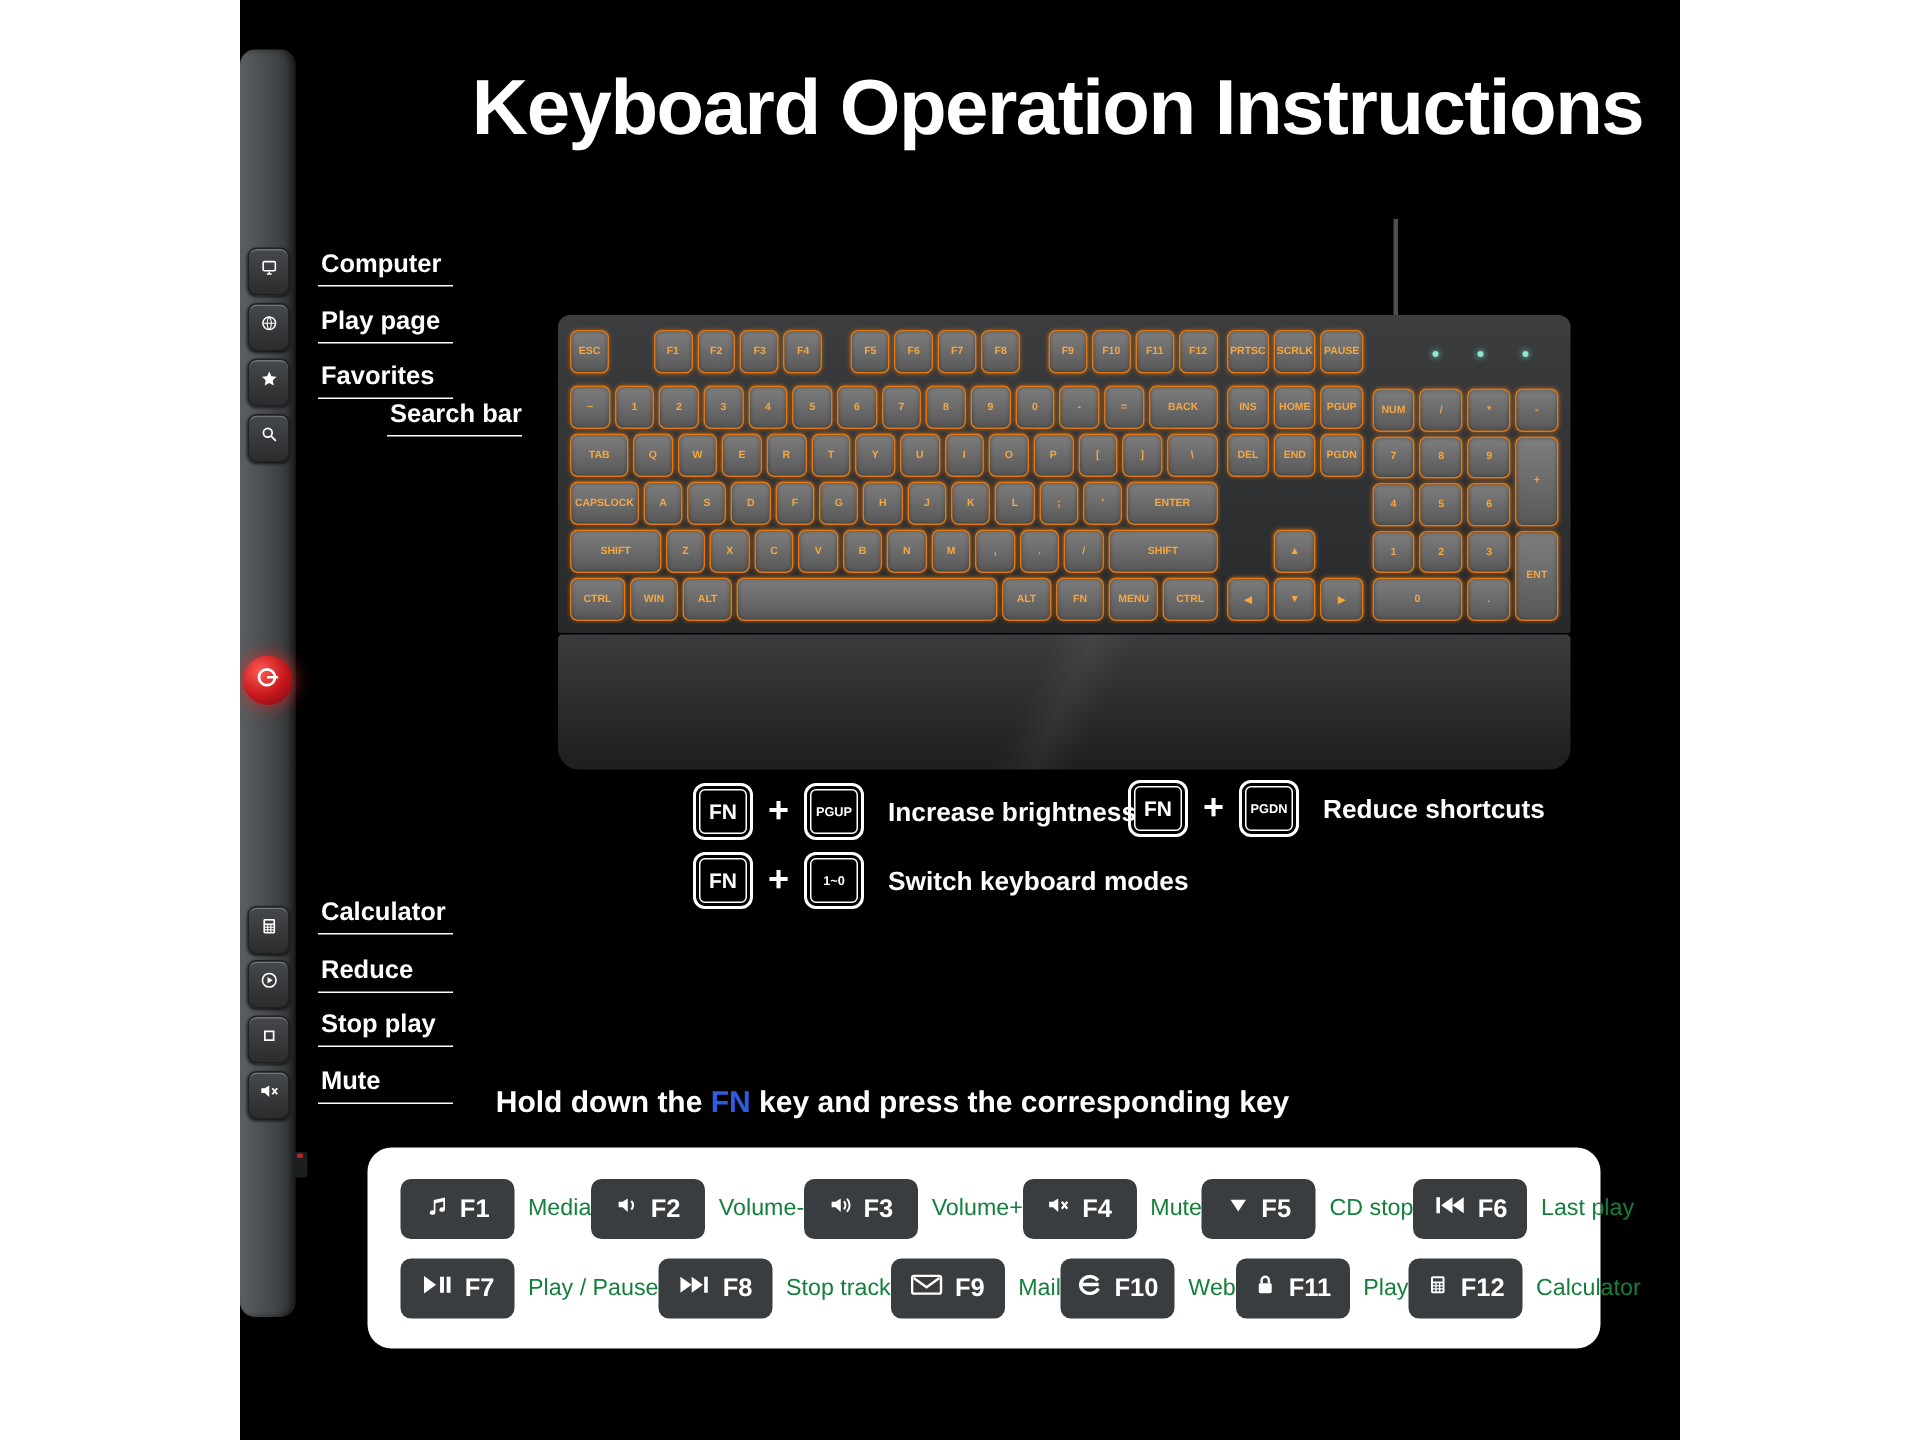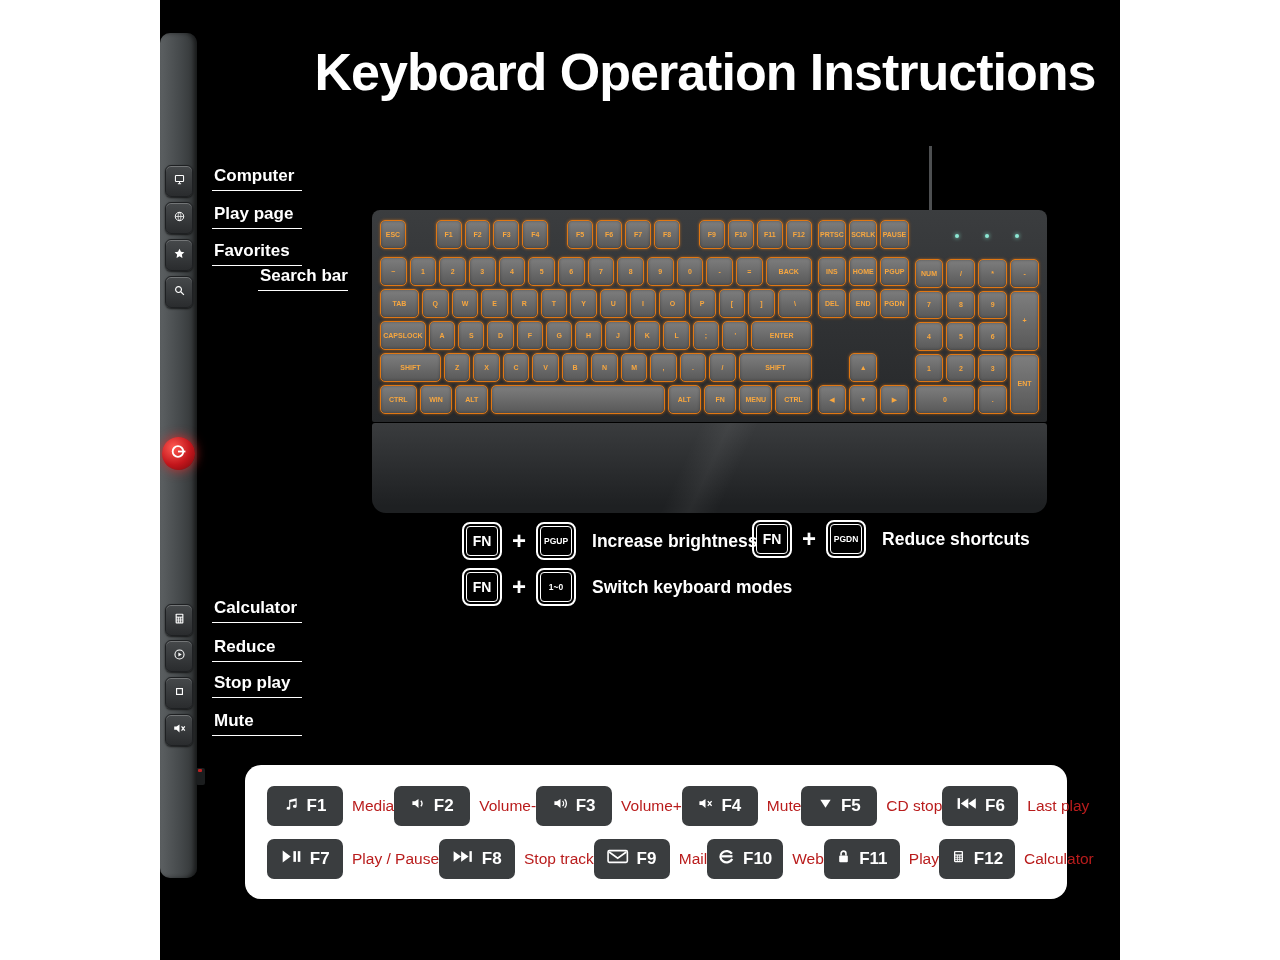--- a/index.html
+++ b/index.html
@@ -74,21 +74,21 @@
     font-size:39px;font-weight:bold;letter-spacing:-0.5px;}
   .mm-subheading{position:absolute;left:40px;top:724px;width:790px;text-align:center;color:#ffffff;
     font-size:20px;font-weight:bold;}
   #mm-panel{position:absolute;left:85px;top:765px;width:822px;height:134px;background:#ffffff;border-radius:16px;
     box-sizing:border-box;padding:14px 22px;display:flex;flex-direction:column;justify-content:space-around;}
   .mm-row{display:flex;align-items:center;justify-content:space-between;}
   .mm-item{display:flex;align-items:center;}
   .mkey{min-width:76px;height:40px;background:#3a3d3f;border-radius:7px;display:flex;align-items:center;
     justify-content:center;gap:8px;color:#ffffff;font-weight:bold;font-size:17px;padding:0 10px;box-sizing:border-box;}
   .mkey svg{height:15px;}
-  .mm-desc{color:#b91c1c;font-size:15.5px;margin-left:9px;white-space:nowrap;}
+  .mm-desc{color:#15803d;font-size:15.5px;margin-left:9px;white-space:nowrap;}
 </style>
 </head>
 <body>
 
 <div id="canvas">
   <div id="stage">
 
     <div class="main-title">Keyboard Operation Instructions</div>
 
     <div id="side-strip">
@@ -348,20 +348,23 @@
             <span class="kc-label">FN</span>
           </div>
           <span class="combo-plus">+</span>
           <div class="kcap small">
             <span class="kc-label">1~0</span>
           </div>
           <span class="combo-desc">Switch keyboard modes</span>
         </div>
       </div>
 
+    <div class="mm-subheading">
+      <span>Hold down the </span><span style="color: rgb(46, 92, 224);">FN</span><span> key and press the corresponding key</span>
+    </div>
 
     <div id="mm-panel">
         <div class="mm-row">
           <div class="mm-item">
             <div class="mkey">
               <span><svg viewBox="0 0 16 16" xmlns="http://www.w3.org/2000/svg">
                   <path d="M6.7 13.2a2 1.6 0 1 1-1.2-1.5V4.2l8-1.7v8.6a2 1.6 0 1 1-1.2-1.5V5.3l-5.6 1.2z" fill="#fff"></path>
                 </svg></span>
               <span>F1</span>
             </div>

